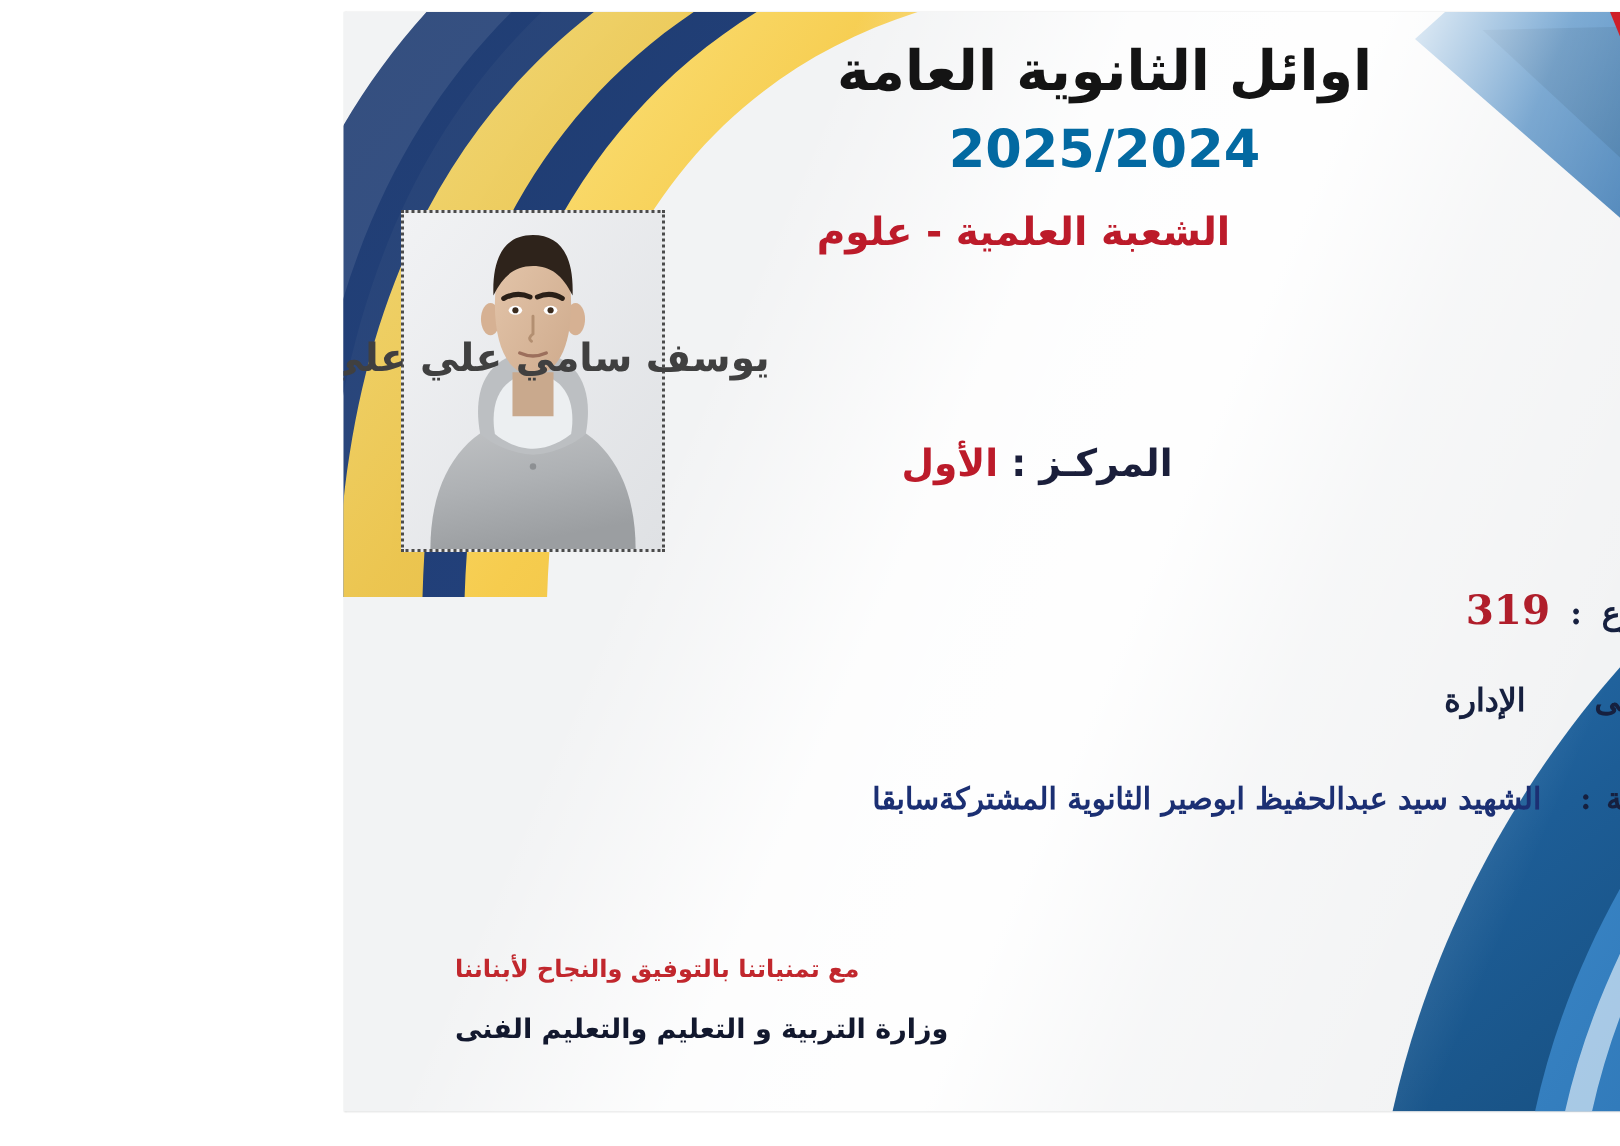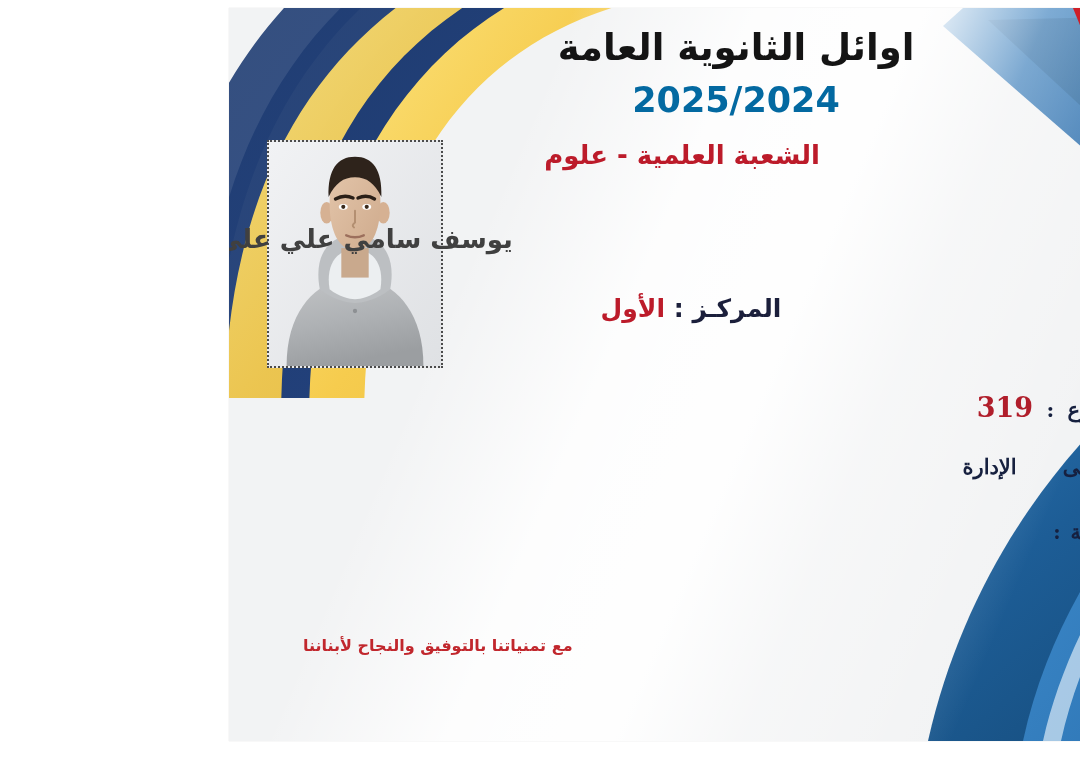--- a/index.html
+++ b/index.html
@@ -390,18 +390,20 @@
           <span>:</span>
           <span>الواسطى</span>
         </span>
         <span>الإدارة</span>
       </div>
     </div>
 
     <div id="row-school">
       <span class="label">المدرســـة</span>
       <span class="sep">:</span>
+      <span class="value">الشهيد سيد عبدالحفيظ ابوصير الثانوية المشتركةسابقا</span>
     </div>
 
     <div id="footer-wish">مع تمنياتنا بالتوفيق والنجاح لأبناننا</div>
+    <div id="footer-ministry">وزارة التربية و التعليم والتعليم الفنى</div>
 
   </div>
 </div>
 
 </body></html>

